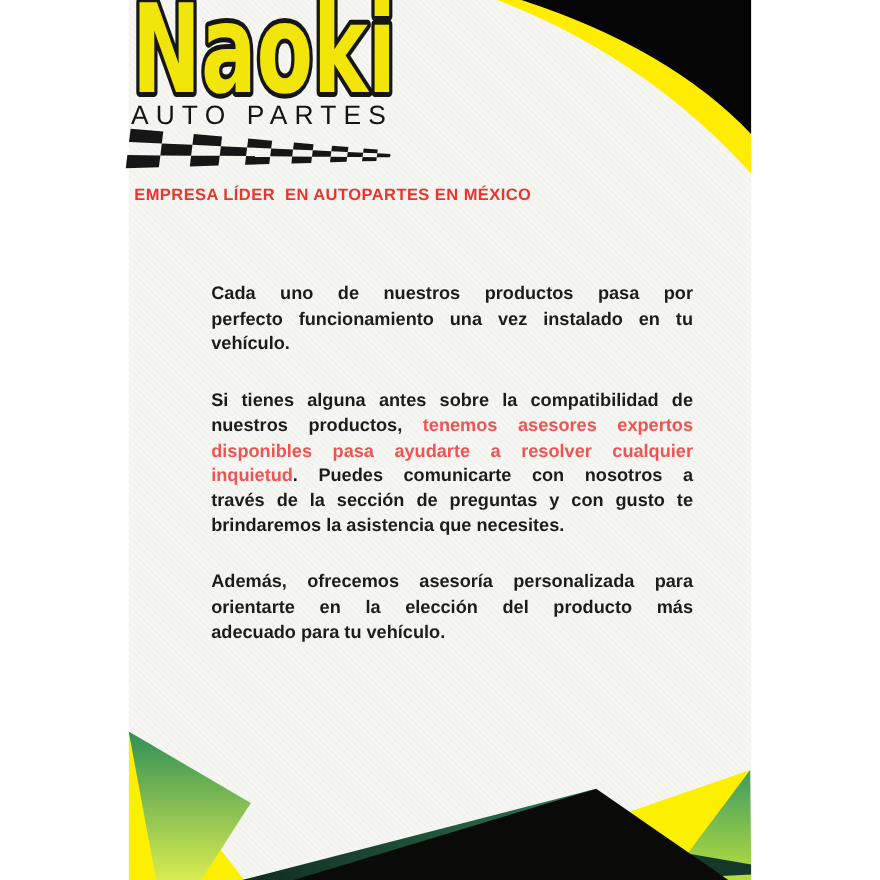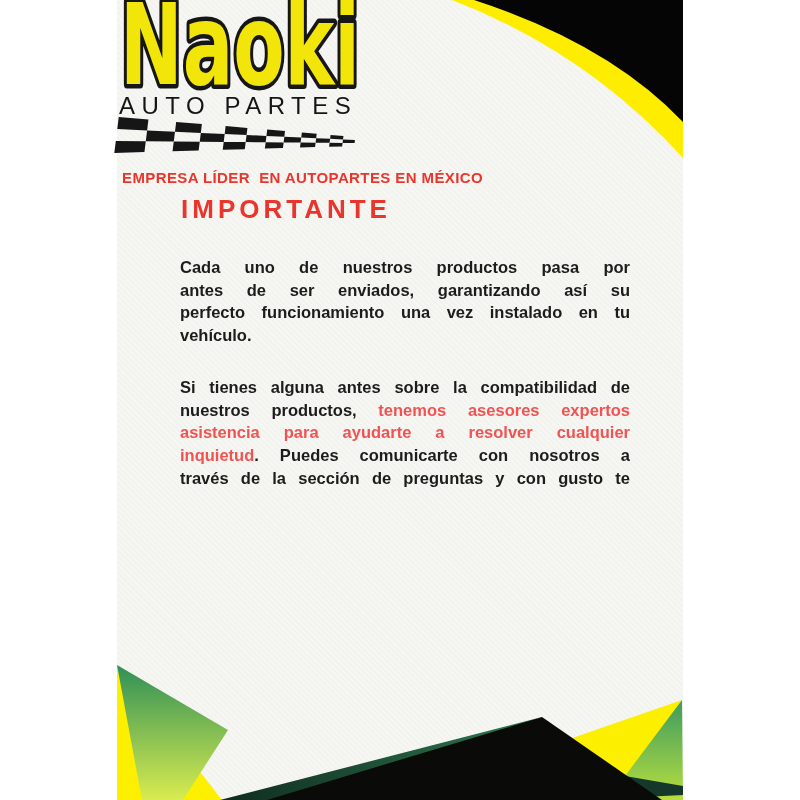--- a/index.html
+++ b/index.html
@@ -20,21 +20,21 @@
               letter-spacing:6.5px;white-space:pre;}
   .flag-svg{position:absolute;left:-5px;top:115px;width:252px;height:42px;overflow:visible;}
   .flag-svg polygon{fill:#161616;}
   .tagline{position:absolute;left:5px;top:169px;font-size:15px;font-weight:700;
            color:var(--heading-red,#EA352D);letter-spacing:0.4px;white-space:pre;}
 
   .heading{position:absolute;left:64px;top:195px;margin:0;font-size:26px;line-height:28px;
            font-weight:700;letter-spacing:4px;color:var(--heading-red,#EA352D);}
   .body-text{position:absolute;left:63px;top:256px;width:450px;color:var(--body-text,#1C1C1A);
              font-size:16.5px;line-height:22.7px;font-weight:700;}
-  .para{margin:0 0 29px 0;}
+  .para{margin:0 0 29px 12px;}
   .line{text-align:justify;}
   .line.j{text-align-last:justify;}
   .red{color:var(--highlight-red,#F15352);}
 </style>
 </head>
 <body>
 
 <div class="canvas">
   <div class="card">
 
@@ -64,38 +64,42 @@
           <polygon points="185,17.5 200,18.7 200,23.2 185,22.5"></polygon>
           <polygon points="185,27.5 200,27.7 200,32.1 185,32.6"></polygon>
           <polygon points="200,23.2 214,23.8 214,27.8 200,27.7"></polygon>
           <polygon points="214,19.9 227,21.0 227,24.4 214,23.8"></polygon>
           <polygon points="214,27.8 227,27.9 227,31.4 214,31.7"></polygon>
           <polygon points="227,24.4 239,25.0 239,28.0 227,27.9"></polygon>
         </g>
     </svg>
     <div class="tagline">EMPRESA LÍDER  EN AUTOPARTES EN MÉXICO</div>
 
-    <h1 class="heading">IMPORTANTE</h1>
 
     <div class="body-text">
       <div class="para">
         <div class="line j"><span>Cada uno de nuestros productos pasa por</span></div>
-        <div class="line j"><span>antes de ser enviados, garantizando así su</span></div>
         <div class="line j"><span>perfecto funcionamiento una vez instalado en tu</span></div>
         <div class="line"><span>vehículo.</span></div>
       </div>
 
       <div class="para">
         <div class="line j"><span>Si tienes alguna antes sobre la compatibilidad de</span></div>
         <div class="line j"><span>nuestros productos, </span><span class="red">tenemos asesores expertos</span></div>
-        <div class="line j"><span class="red">asistencia para ayudarte a resolver cualquier</span></div>
+        <div class="line j"><span class="red">disponibles pasa ayudarte a resolver cualquier</span></div>
         <div class="line j"><span class="red">inquietud</span><span>. Puedes comunicarte con nosotros a</span></div>
         <div class="line j"><span>través de la sección de preguntas y con gusto te</span></div>
+        <div class="line"><span>brindaremos la asistencia que necesites.</span></div>
       </div>
 
+      <div class="para">
+        <div class="line j"><span>Además, ofrecemos asesoría personalizada para</span></div>
+        <div class="line j"><span>orientarte en la elección del producto más</span></div>
+        <div class="line"><span>adecuado para tu vehículo.</span></div>
+      </div>
     </div>
 
     <svg class="bottom-svg" viewBox="0 0 566 150" aria-hidden="true">
       <defs>
         <linearGradient id="gl" x1="0" y1="0" x2="0" y2="1">
           <stop offset="0" stop-color="#2F8F57"></stop>
             <stop offset="1" stop-color="#D9EC50"></stop>
         </linearGradient>
         <linearGradient id="gr" x1="0" y1="0" x2="0" y2="1">
           <stop offset="0" stop-color="#3E9B61"></stop>

